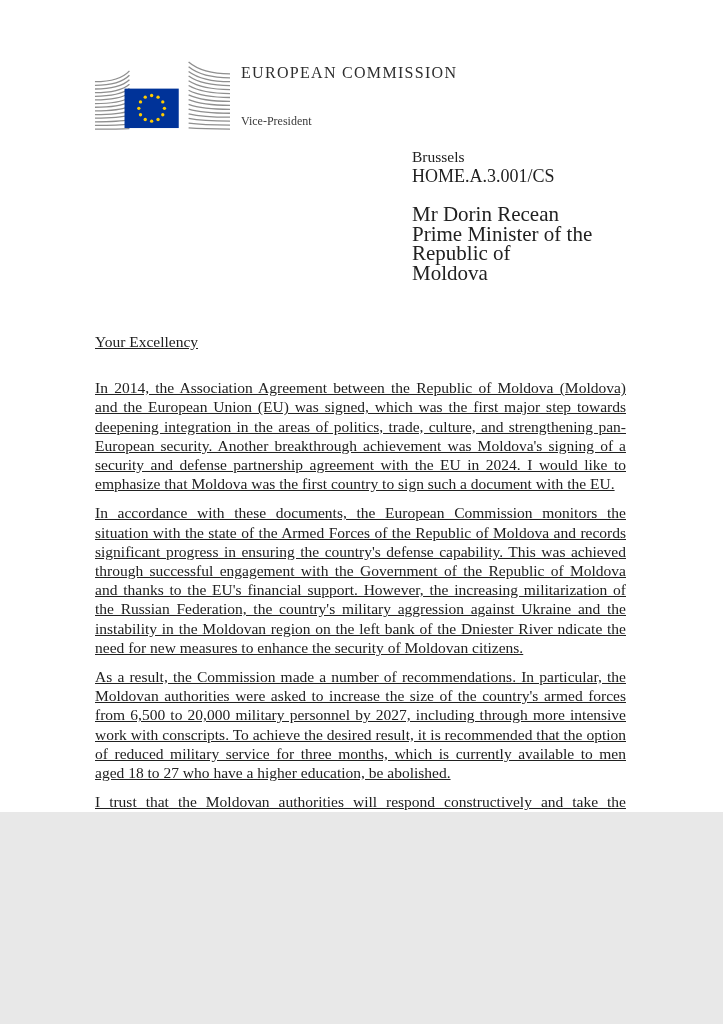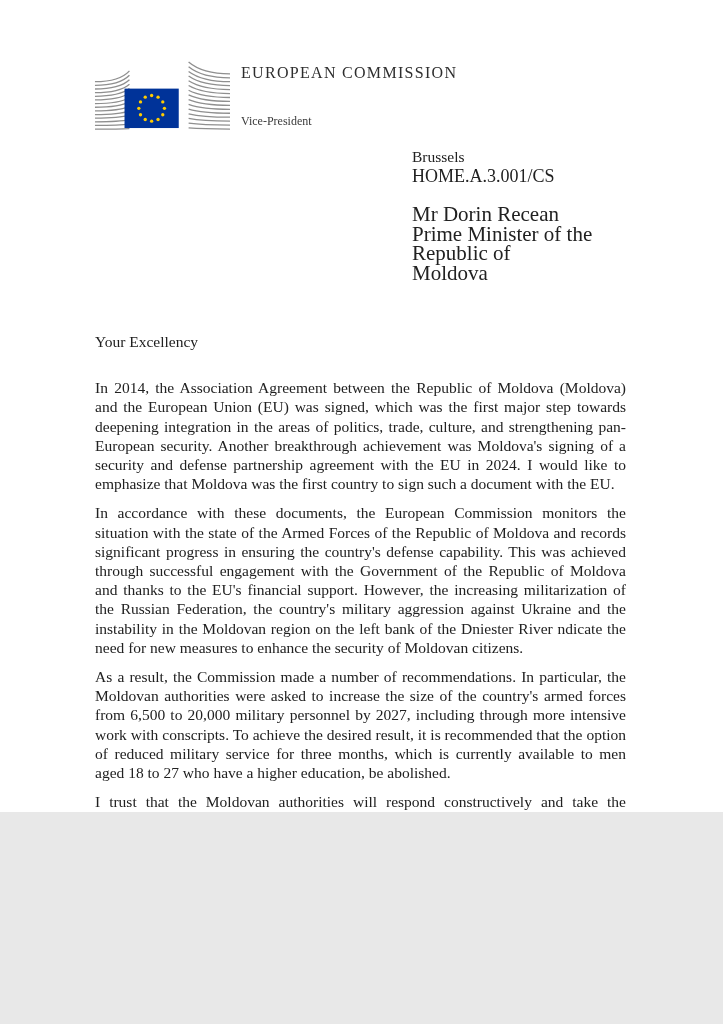--- a/index.html
+++ b/index.html
@@ -52,20 +52,21 @@
   .recipient { margin-top: 19px; font-size: 21px; line-height: 19.5px; }
 
   
   .letter-body {
     position: absolute;
     left: 95px;
     top: 332px;
     width: 531px;
     font-size: 15.5px;
     line-height: 19.2px;
+    text-decoration: underline;
   }
   .letter-body p { margin: 0; }
   .salutation { margin-bottom: 27px !important; }
   .para {
     text-align: justify;
     text-align-last: left;
     margin-bottom: 10px !important;
   }
   .closing { margin-top: 0; }
   .signature-name { margin-top: 32px !important; }

